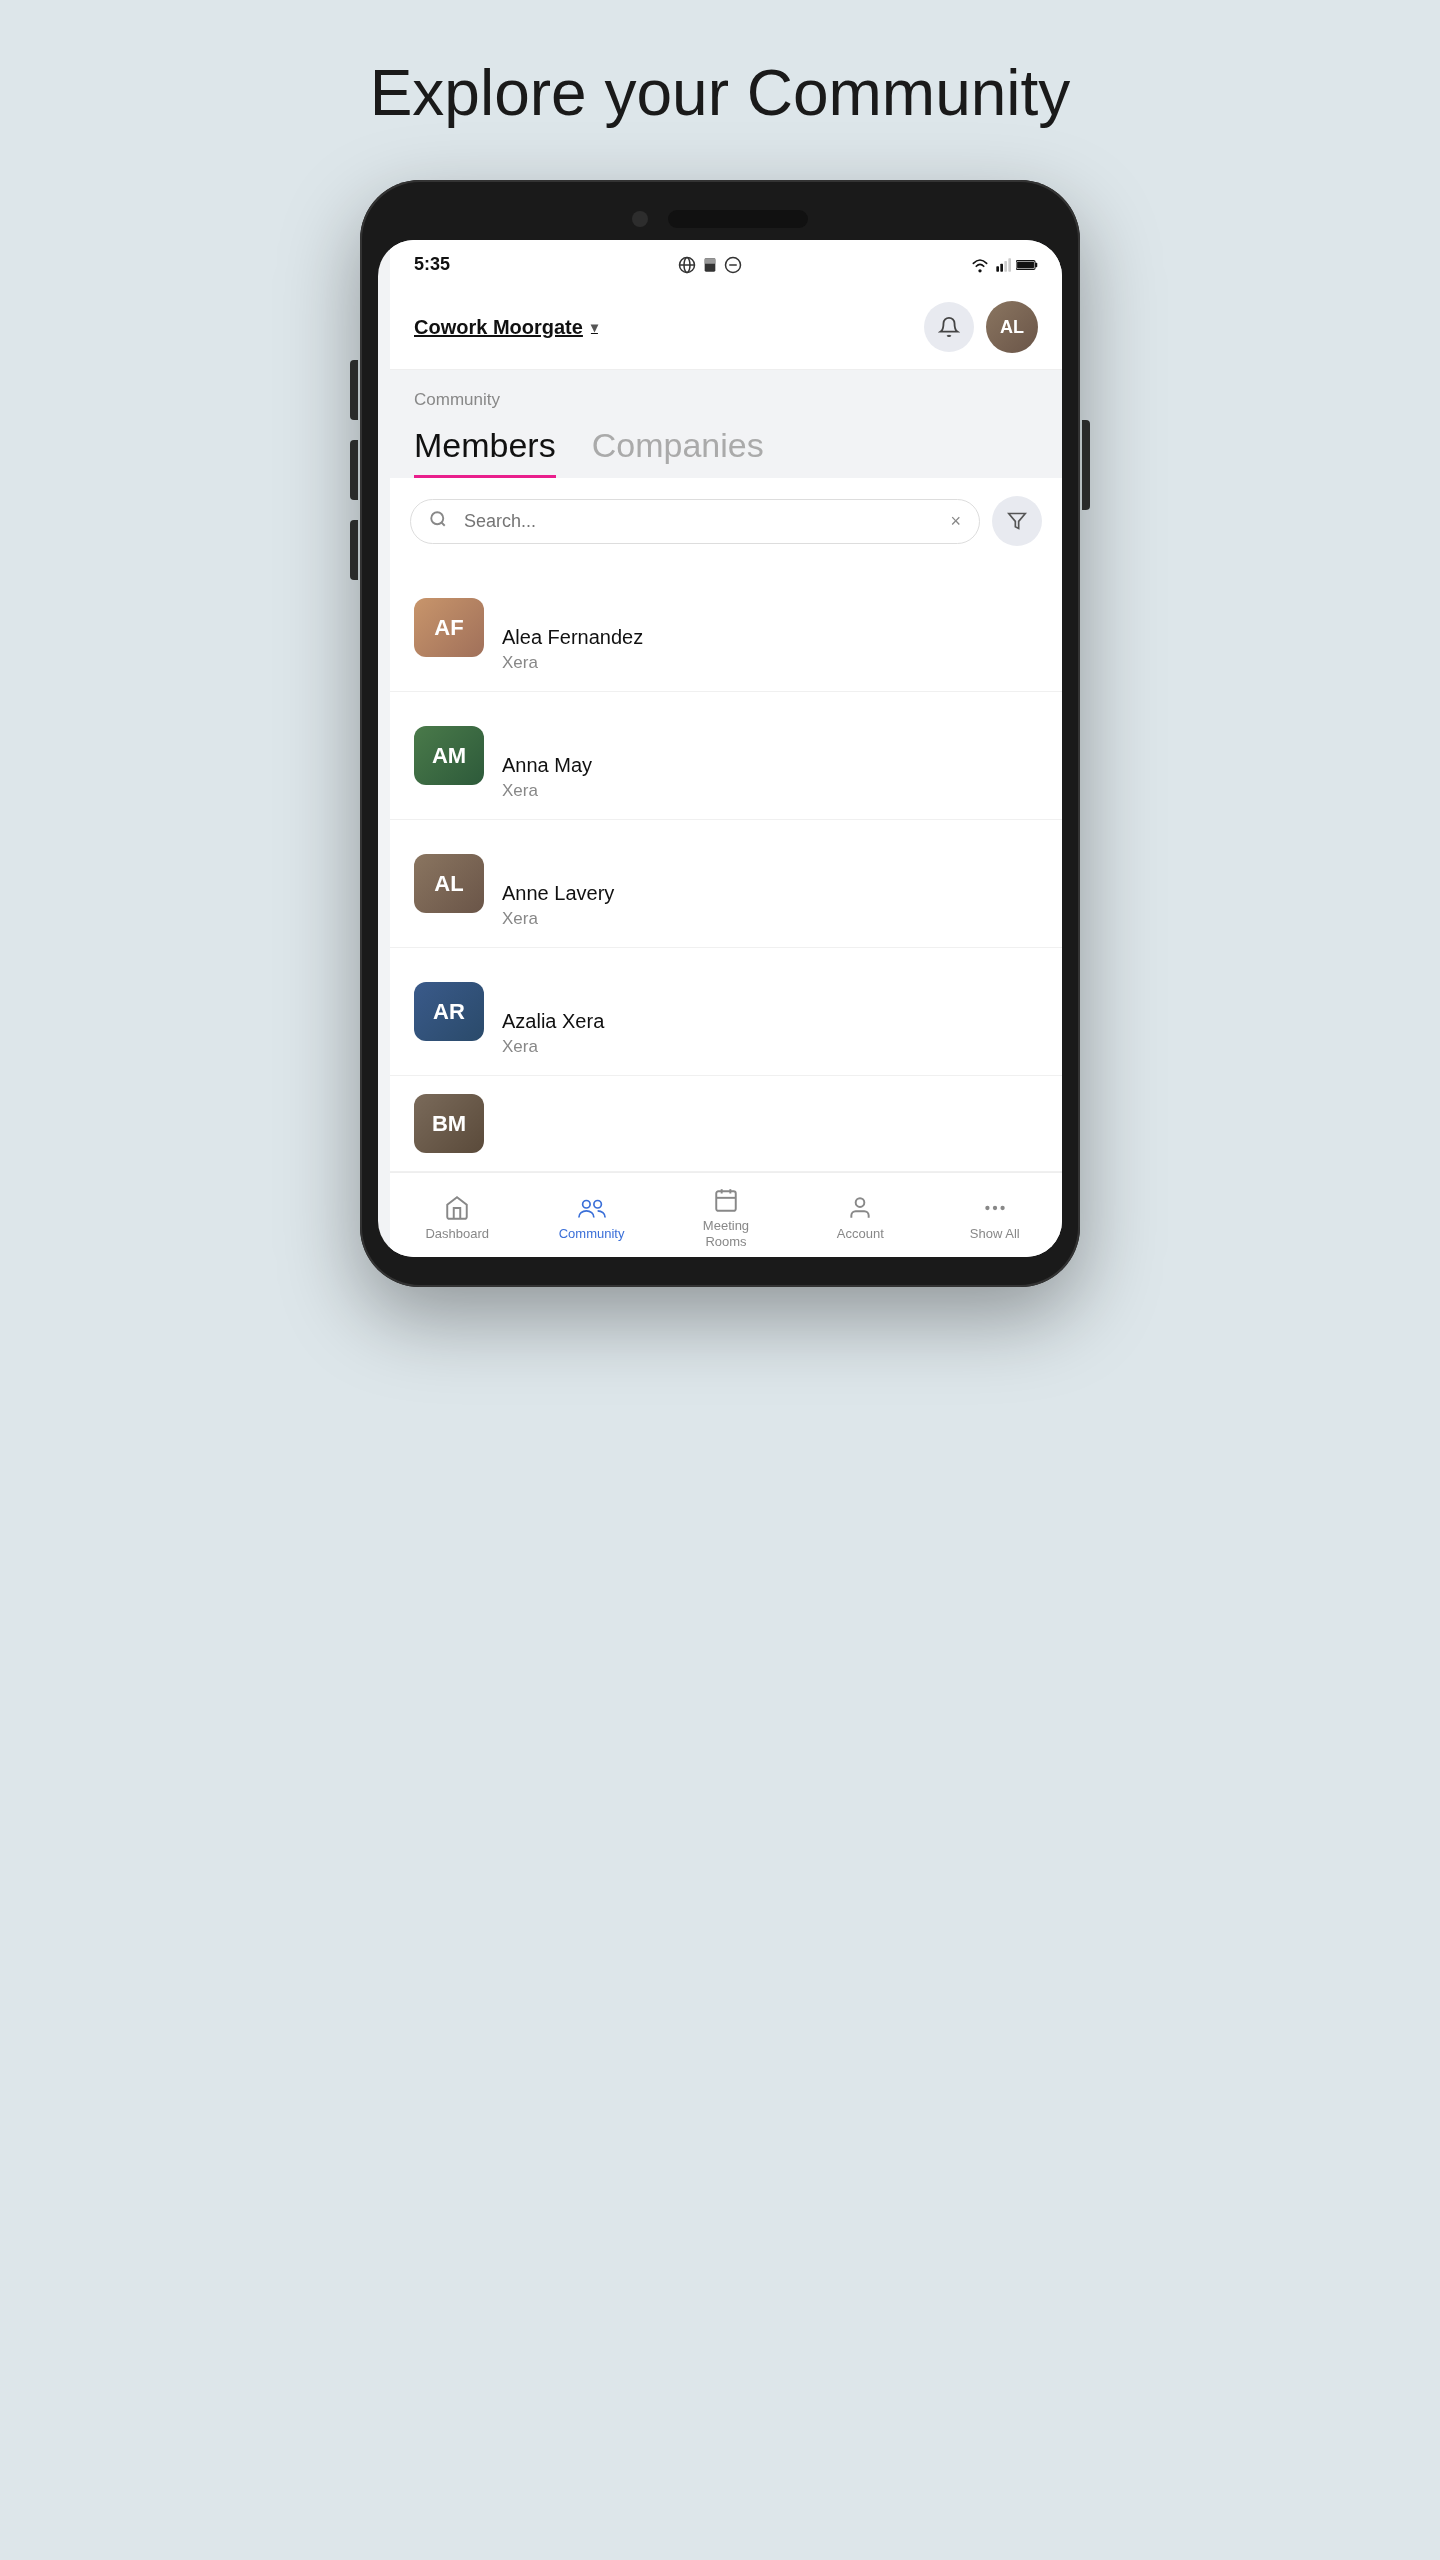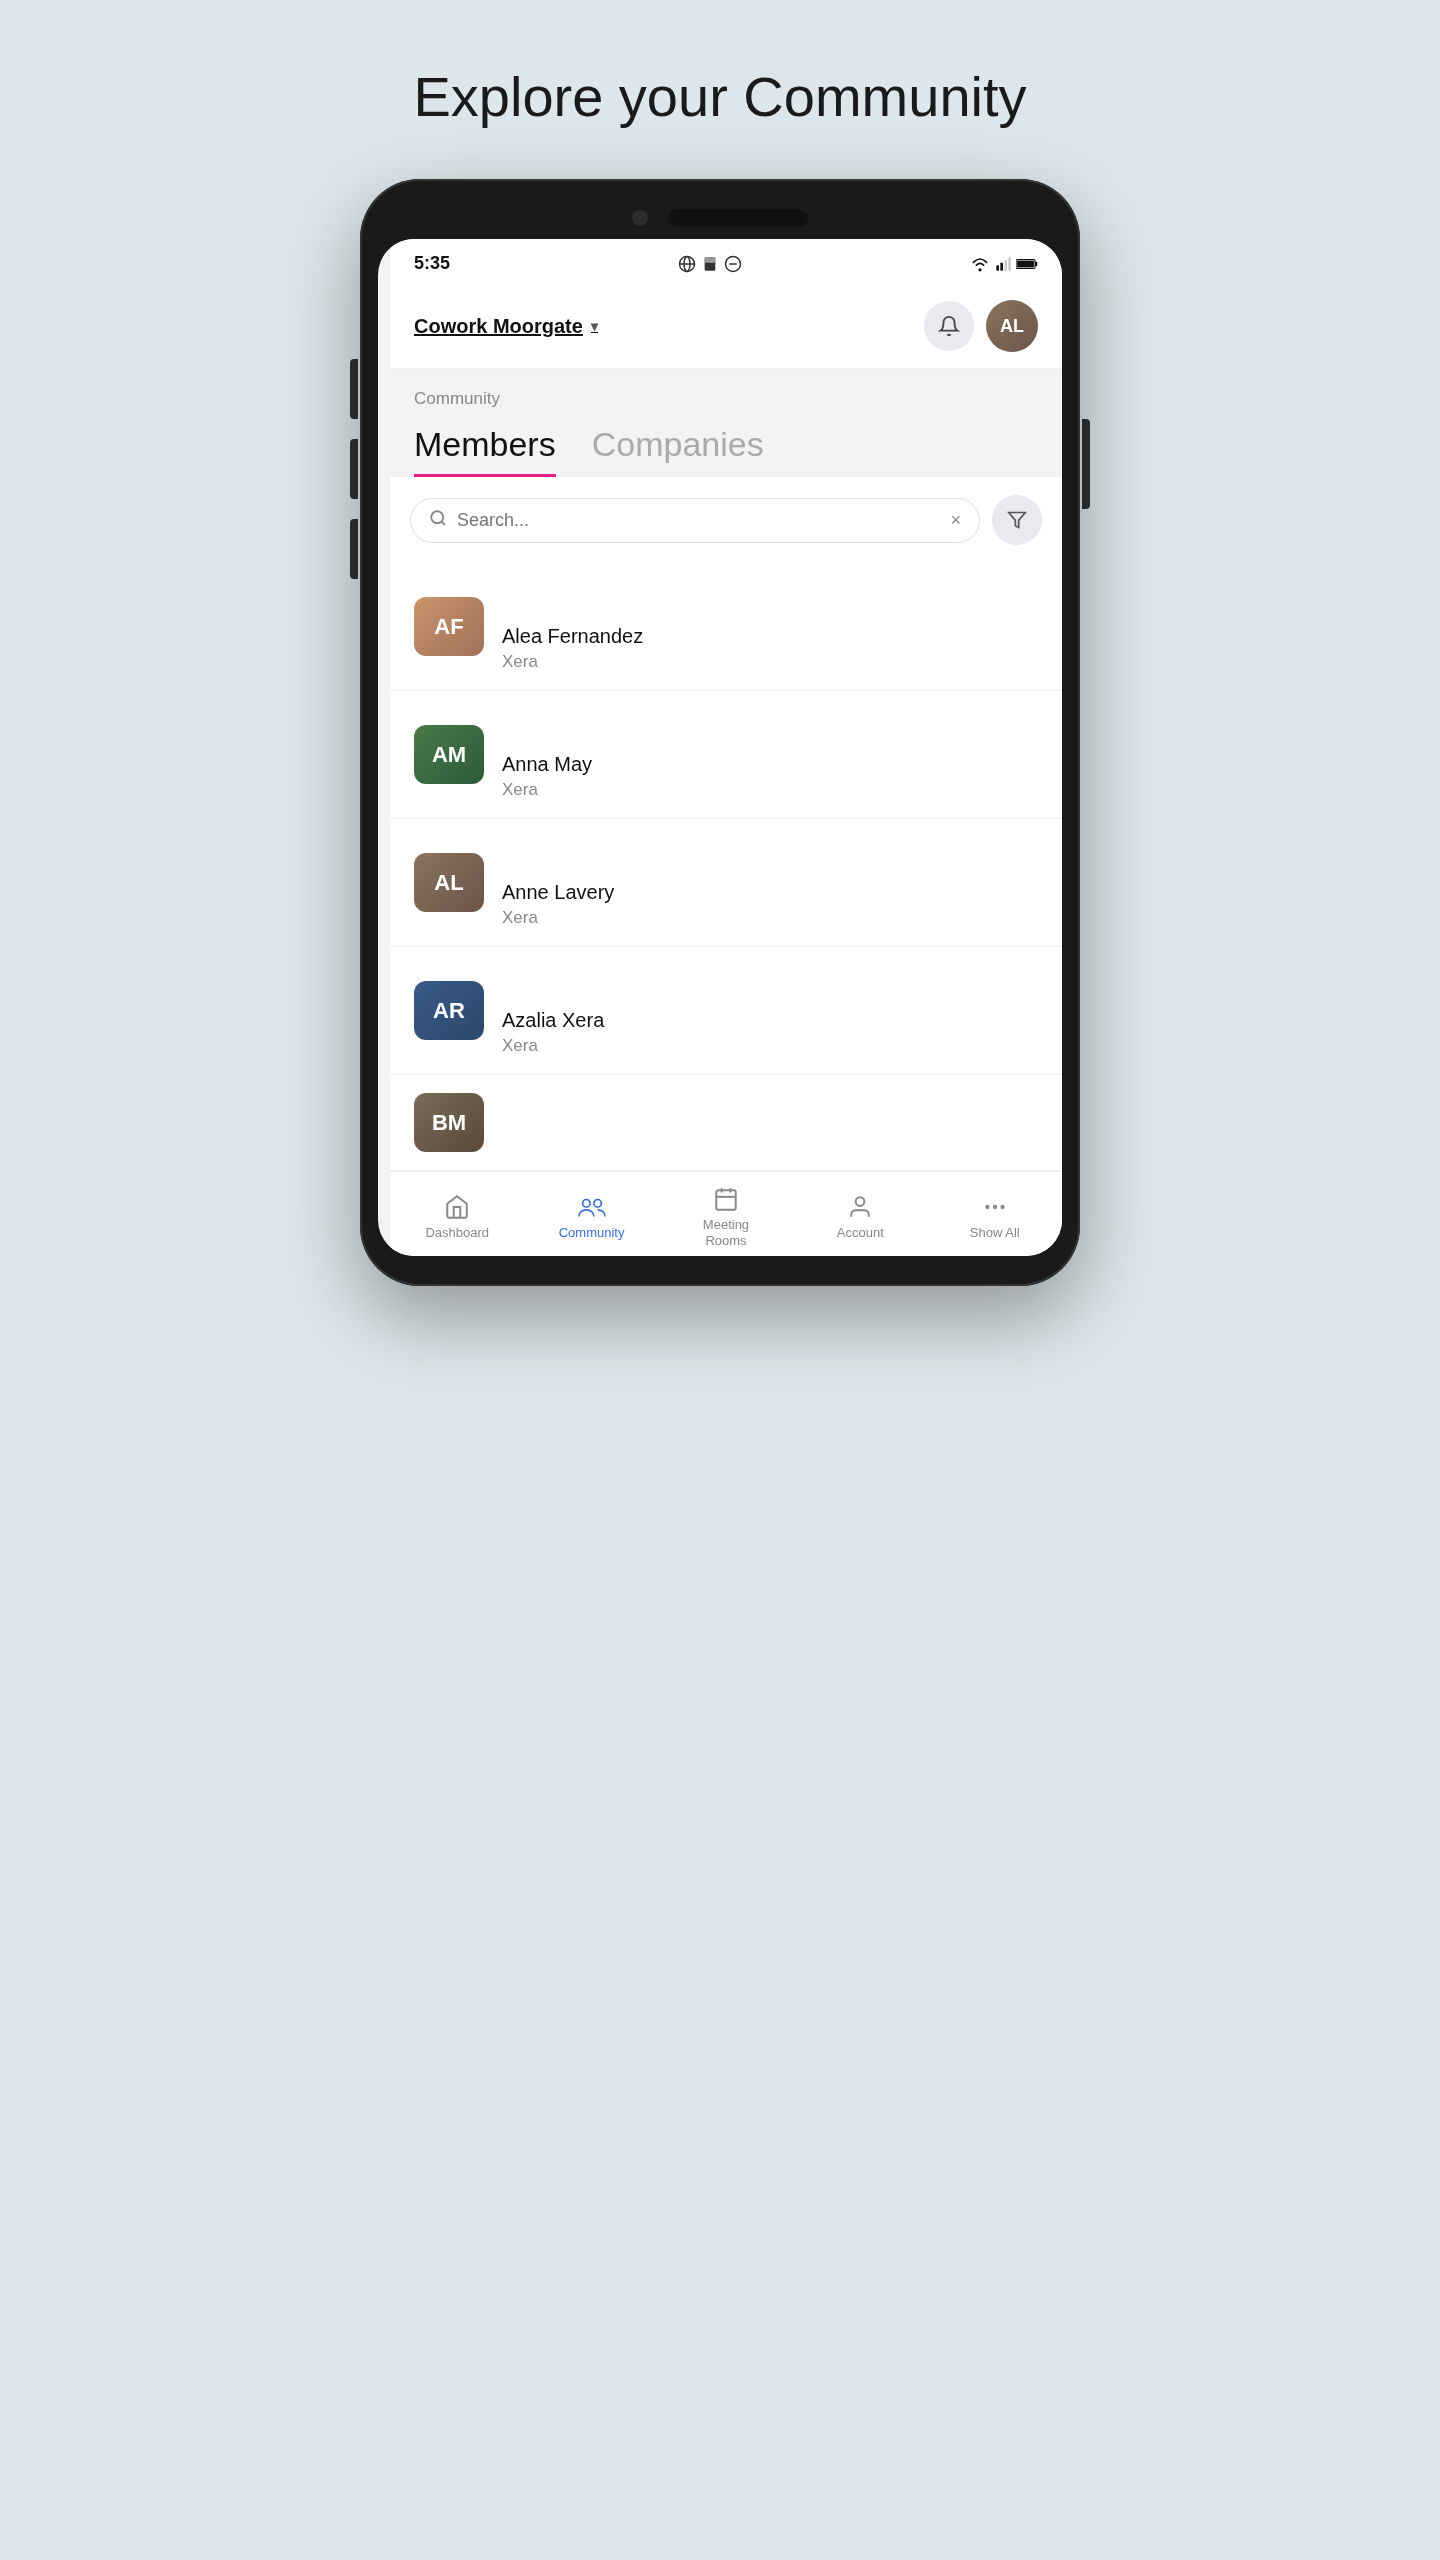--- a/index.html
+++ b/index.html
@@ -9,25 +9,25 @@
       display: flex;
       flex-direction: column;
       align-items: center;
       min-height: 100vh;
       font-family: -apple-system, BlinkMacSystemFont, 'Segoe UI', sans-serif;
       padding: 40px 0 60px;
       width: 1440px;
     }
 
     .page-title {
-      font-size: 56px;
+      font-size: 64px;
       font-weight: 300;
       color: #1a1a1a;
       margin-bottom: 50px;
-      margin-top: 24px;
+      margin-top: 16px;
       text-align: right;
     }
 
     
     .phone-shell {
       width: 720px;
       background: #1a1a1a;
       border-radius: 60px;
       padding: 30px 18px;
       box-shadow: 0 30px 80px rgba(0,0,0,0.35), inset 0 0 0 2px #333;
@@ -214,21 +214,21 @@
     }
 
     .search-input-wrapper {
       flex: 1;
       display: flex;
       align-items: center;
       background: white;
       border: 1.5px solid #ddd;
       border-radius: 30px;
       padding: 10px 18px;
-      gap: 10px;
+      gap: 17px;
     }
 
     .search-icon {
       font-size: 20px;
       color: #888;
     }
 
     .search-input {
       flex: 1;
       border: none;

